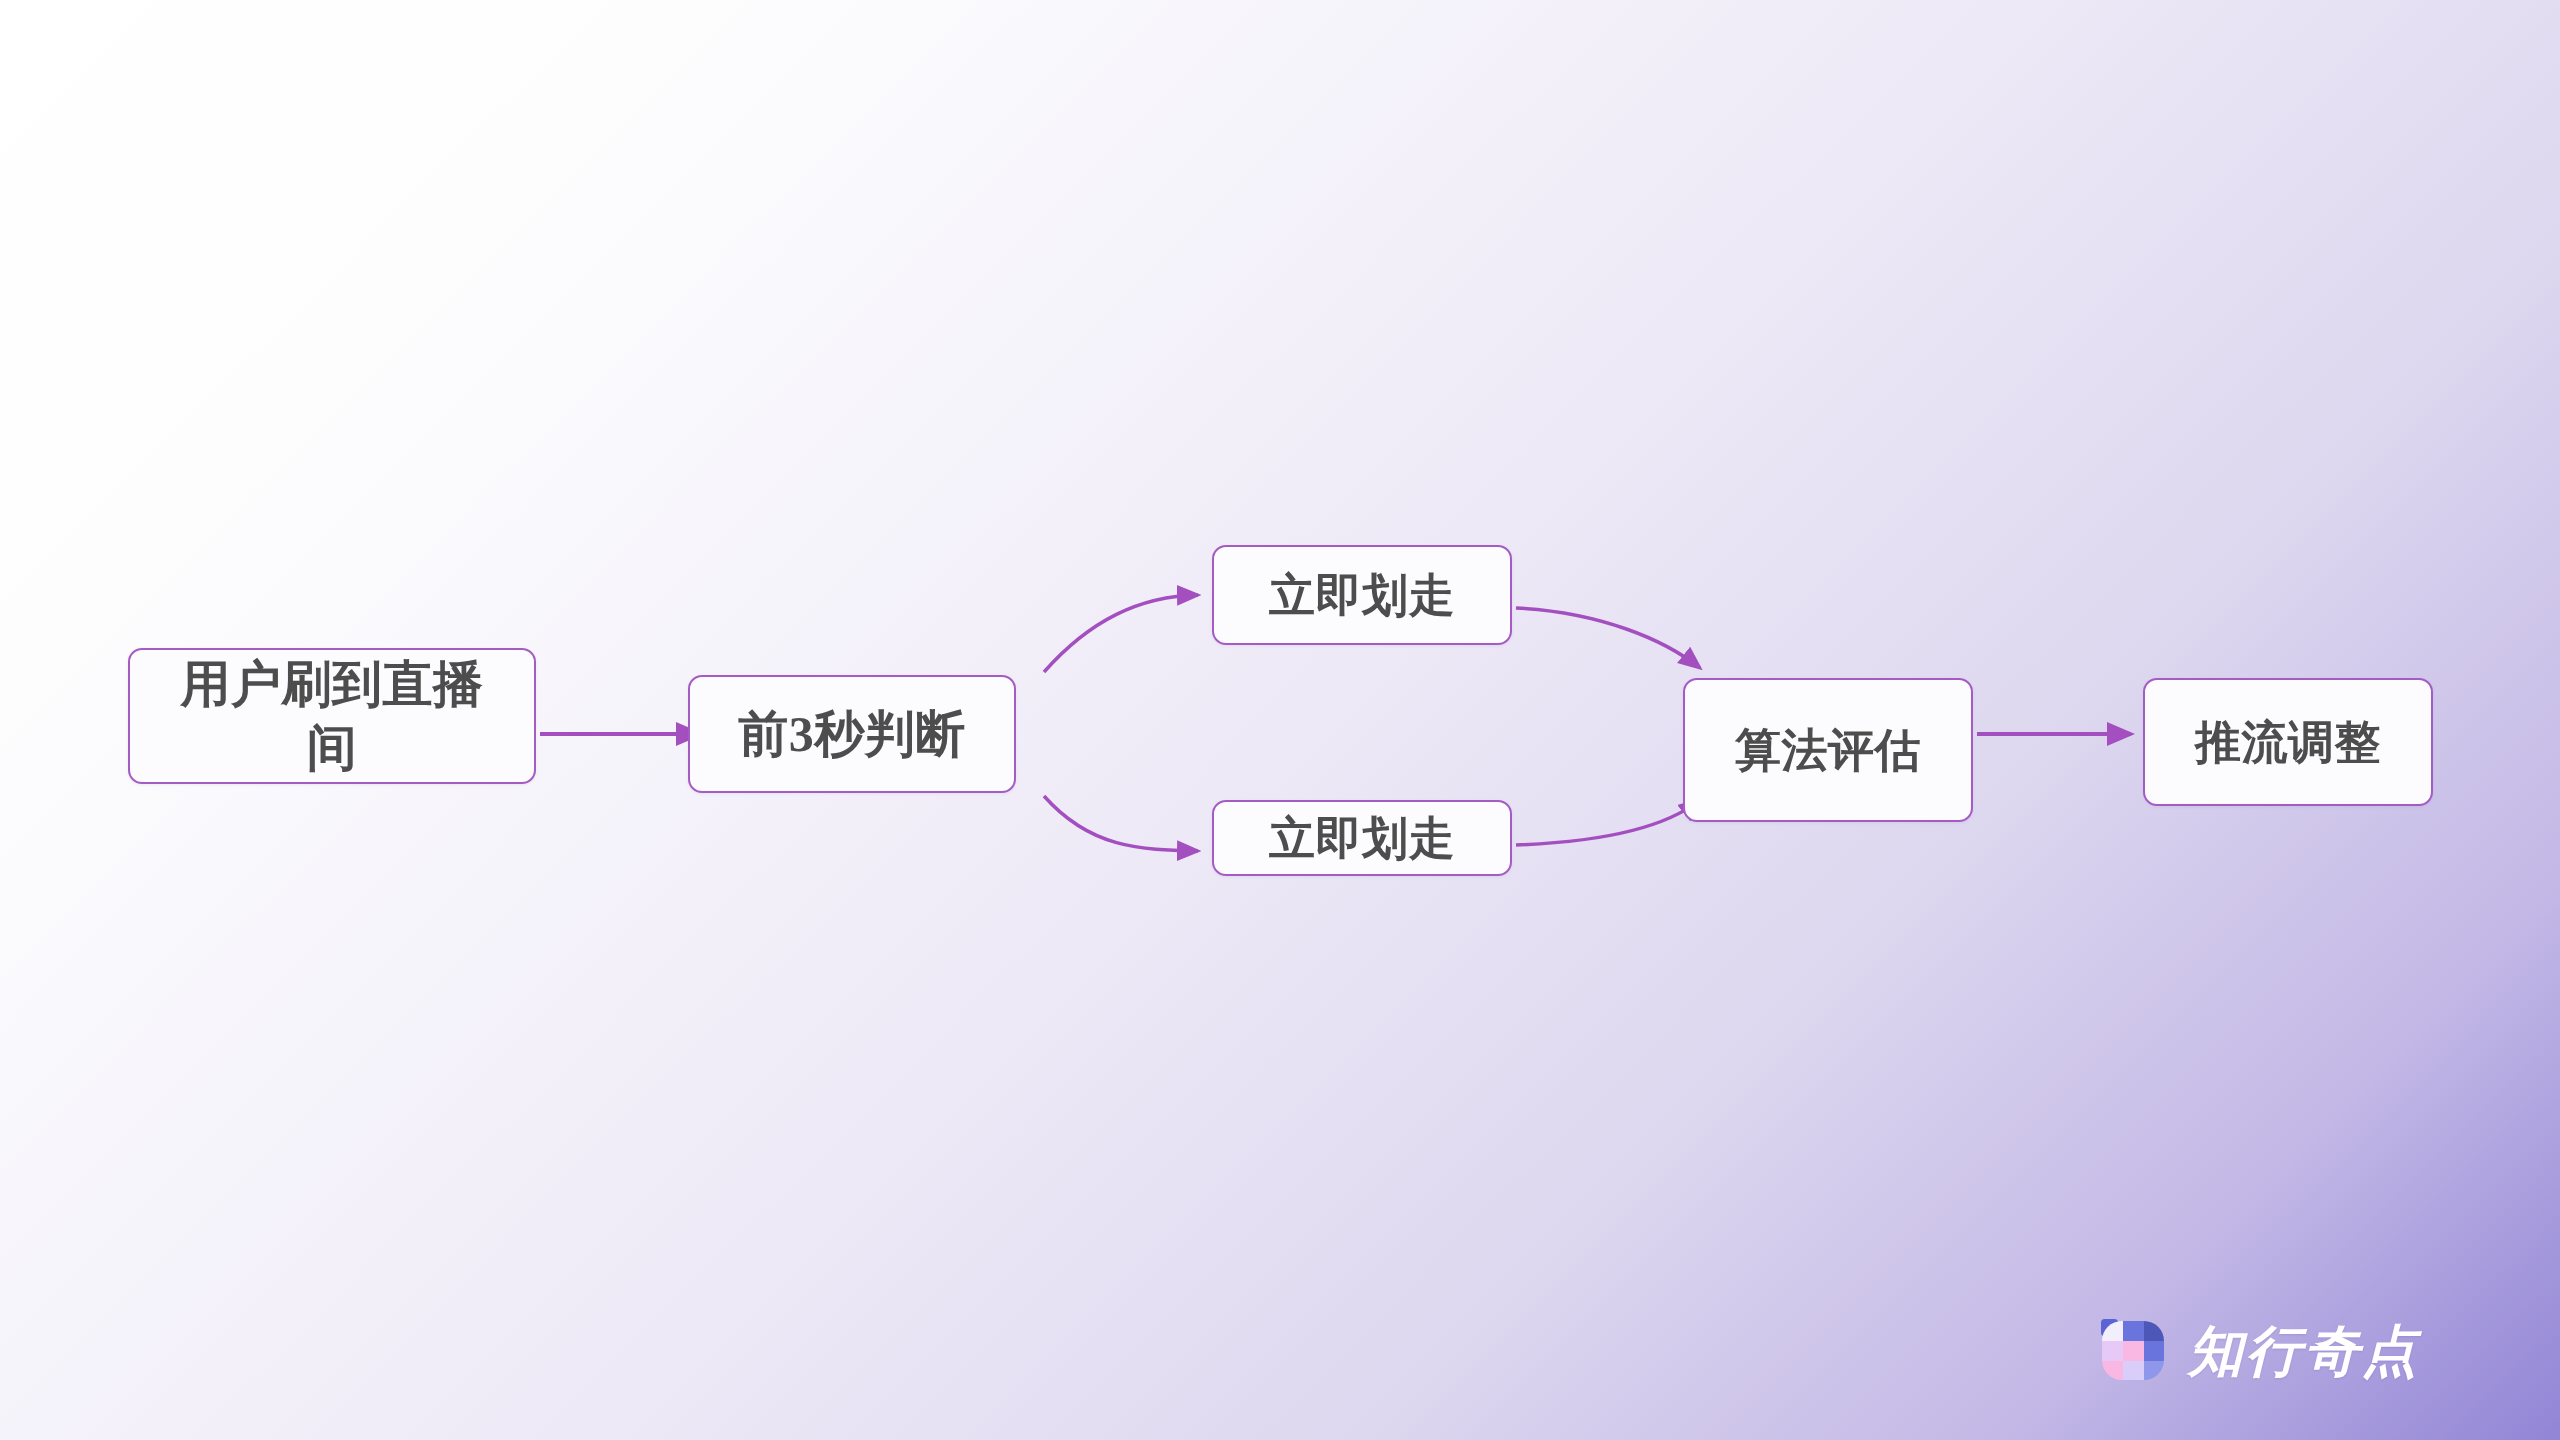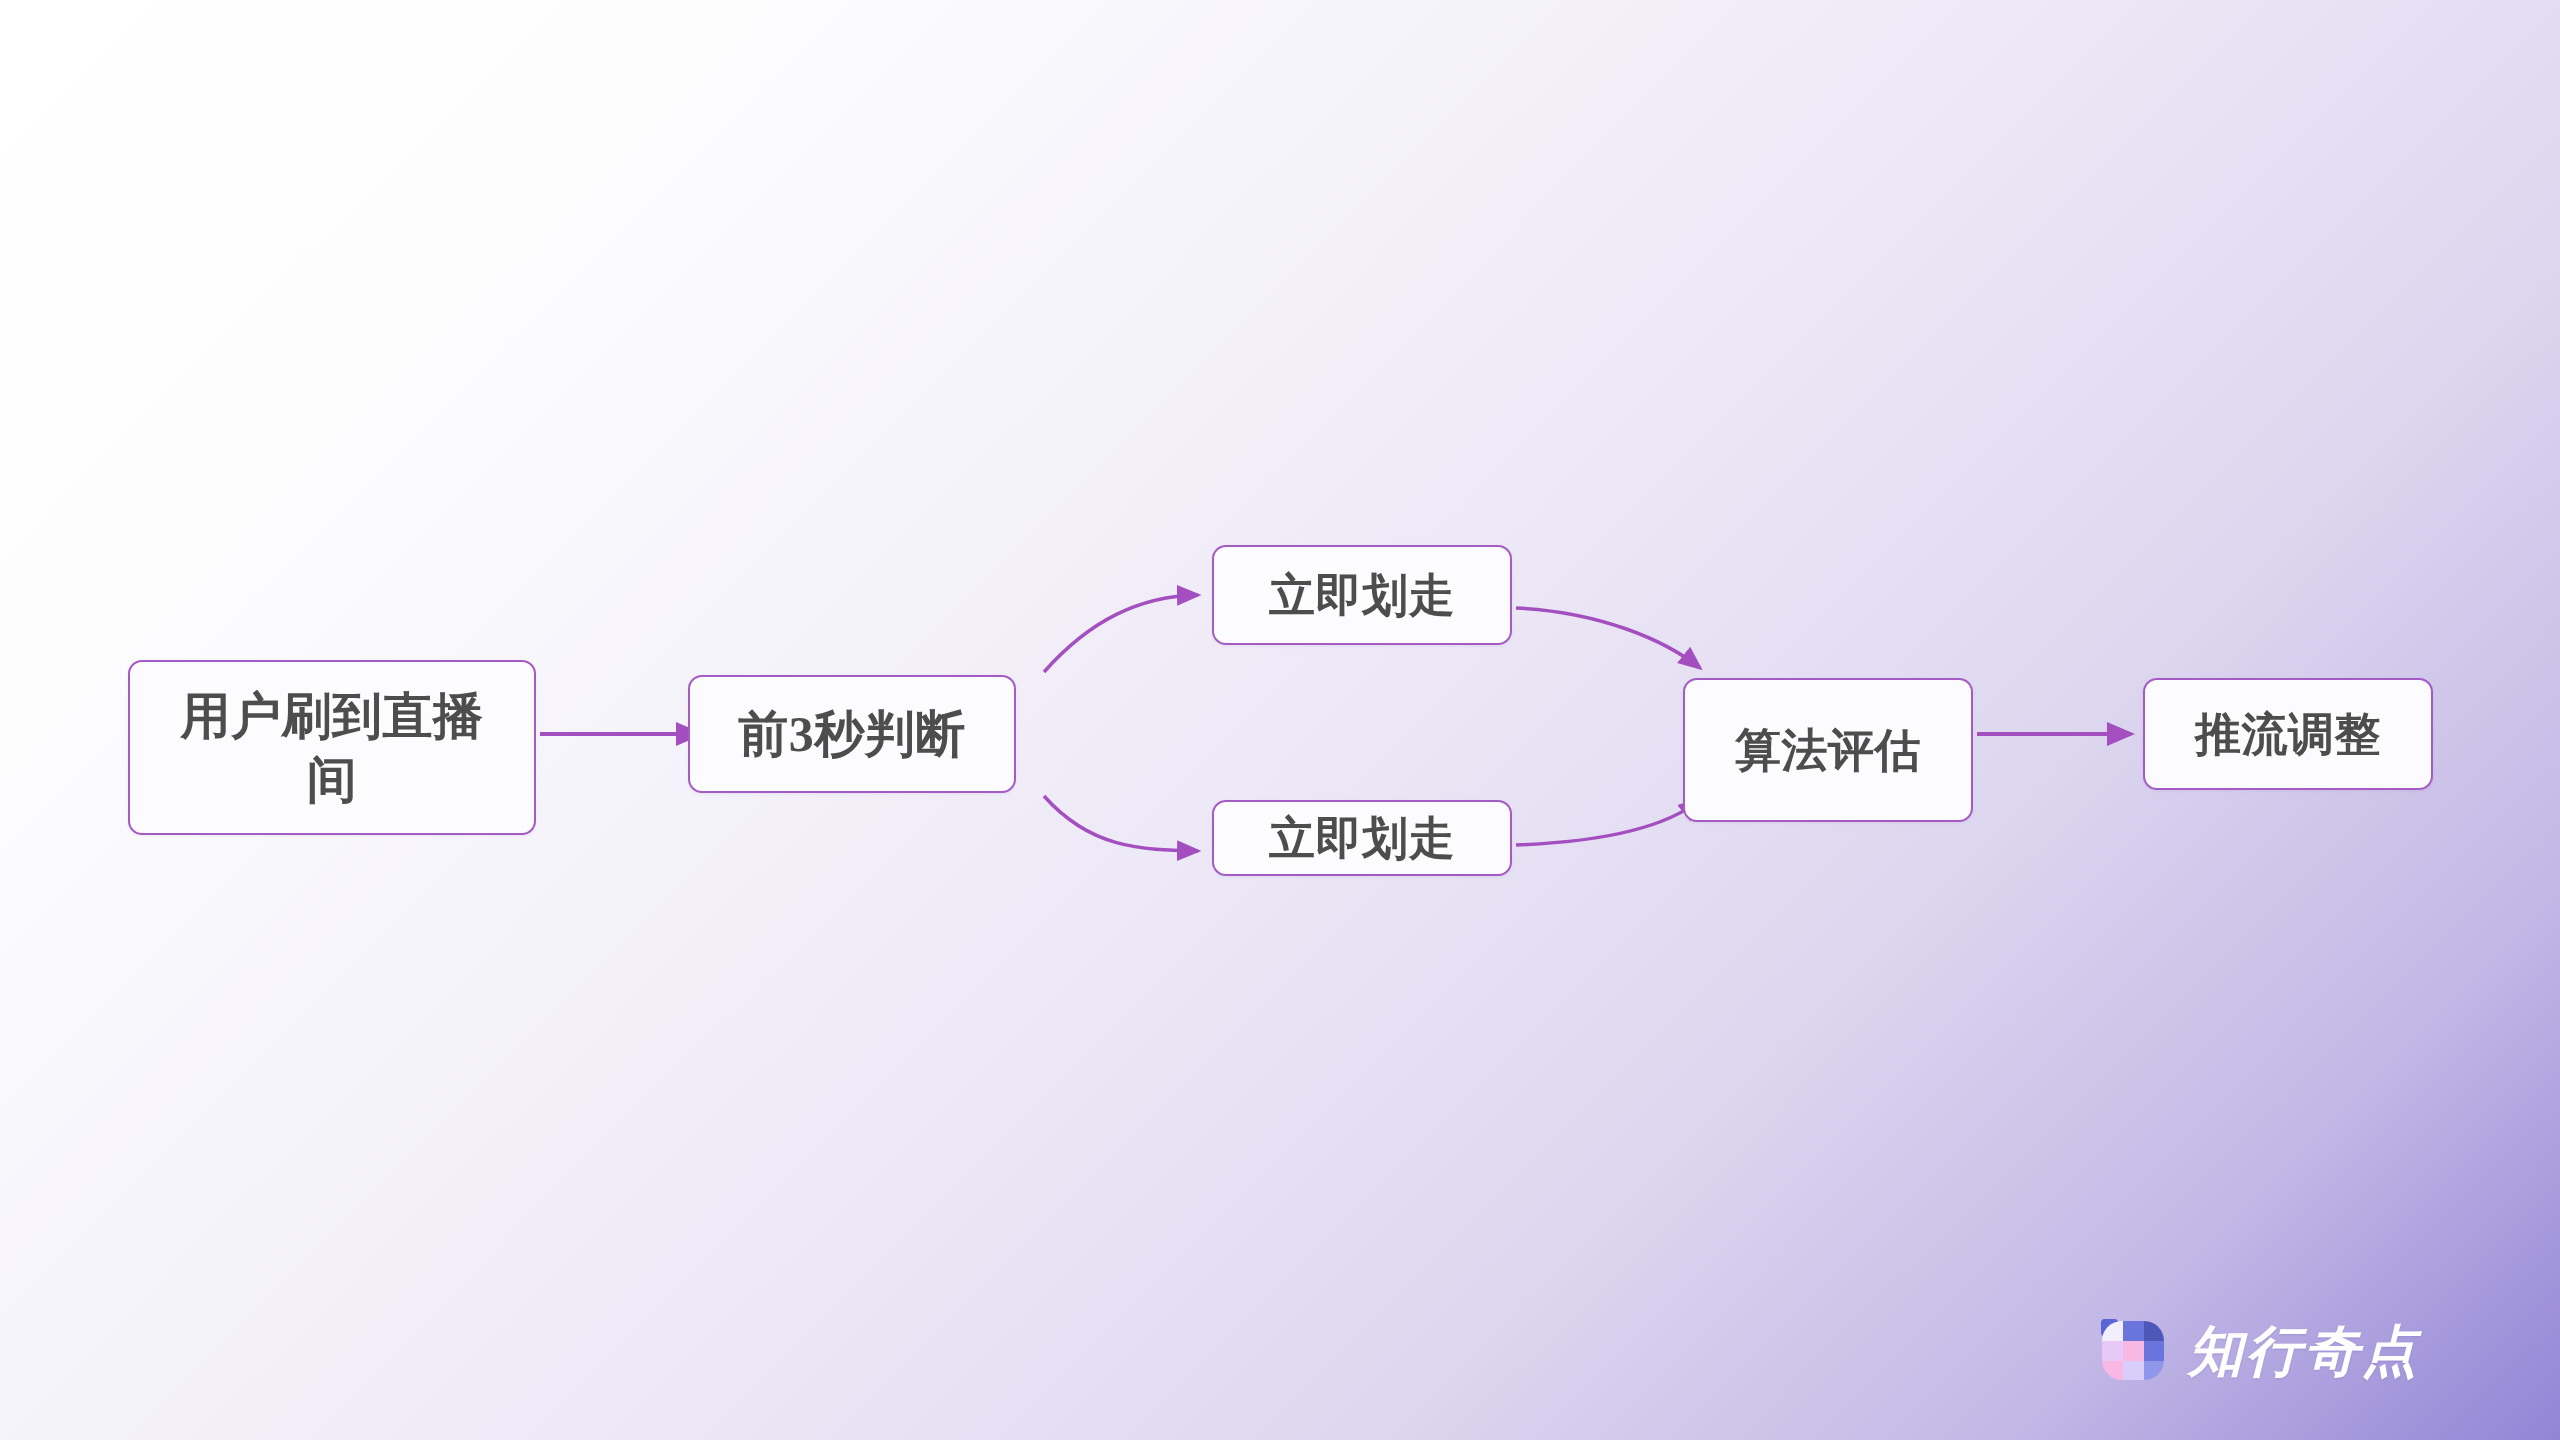--- a/index.html
+++ b/index.html
@@ -56,26 +56,26 @@
     letter-spacing: 0.5px;
     line-height: 1.28;
     box-shadow: 0 1px 3px rgba(120, 90, 160, 0.10);
   }
   .node-label {
     display: block;
     padding: 0 10px;
     white-space: pre-line;
   }
 
-  #node-start   { left: 128px;  top: 648px;  width: 408px; height: 175px; font-size: 50px; margin-top: 12px; }
+  #node-start   { left: 128px;  top: 648px;  width: 408px; height: 136px; font-size: 50px; }
   #node-judge   { left: 688px;  top: 675px;  width: 328px; height: 118px; font-size: 50px; font-family: Liberation Serif, serif; }
   #node-watch   { left: 1212px; top: 545px;  width: 300px; height: 100px; font-size: 46px; }
   #node-swipe   { left: 1212px; top: 800px;  width: 300px; height: 76px; font-size: 46px; }
   #node-algo    { left: 1683px; top: 678px;  width: 290px; height: 144px; font-size: 46px; }
-  #node-push    { left: 2143px; top: 678px;  width: 290px; height: 112px; font-size: 46px; }
+  #node-push    { left: 2143px; top: 678px;  width: 290px; height: 128px; font-size: 46px; }
 
   
   #watermark {
     position: absolute;
     left: 2100px;
     top: 1318px;
     display: flex;
     align-items: center;
     gap: 22px;
     font-family: Liberation Serif, serif;

